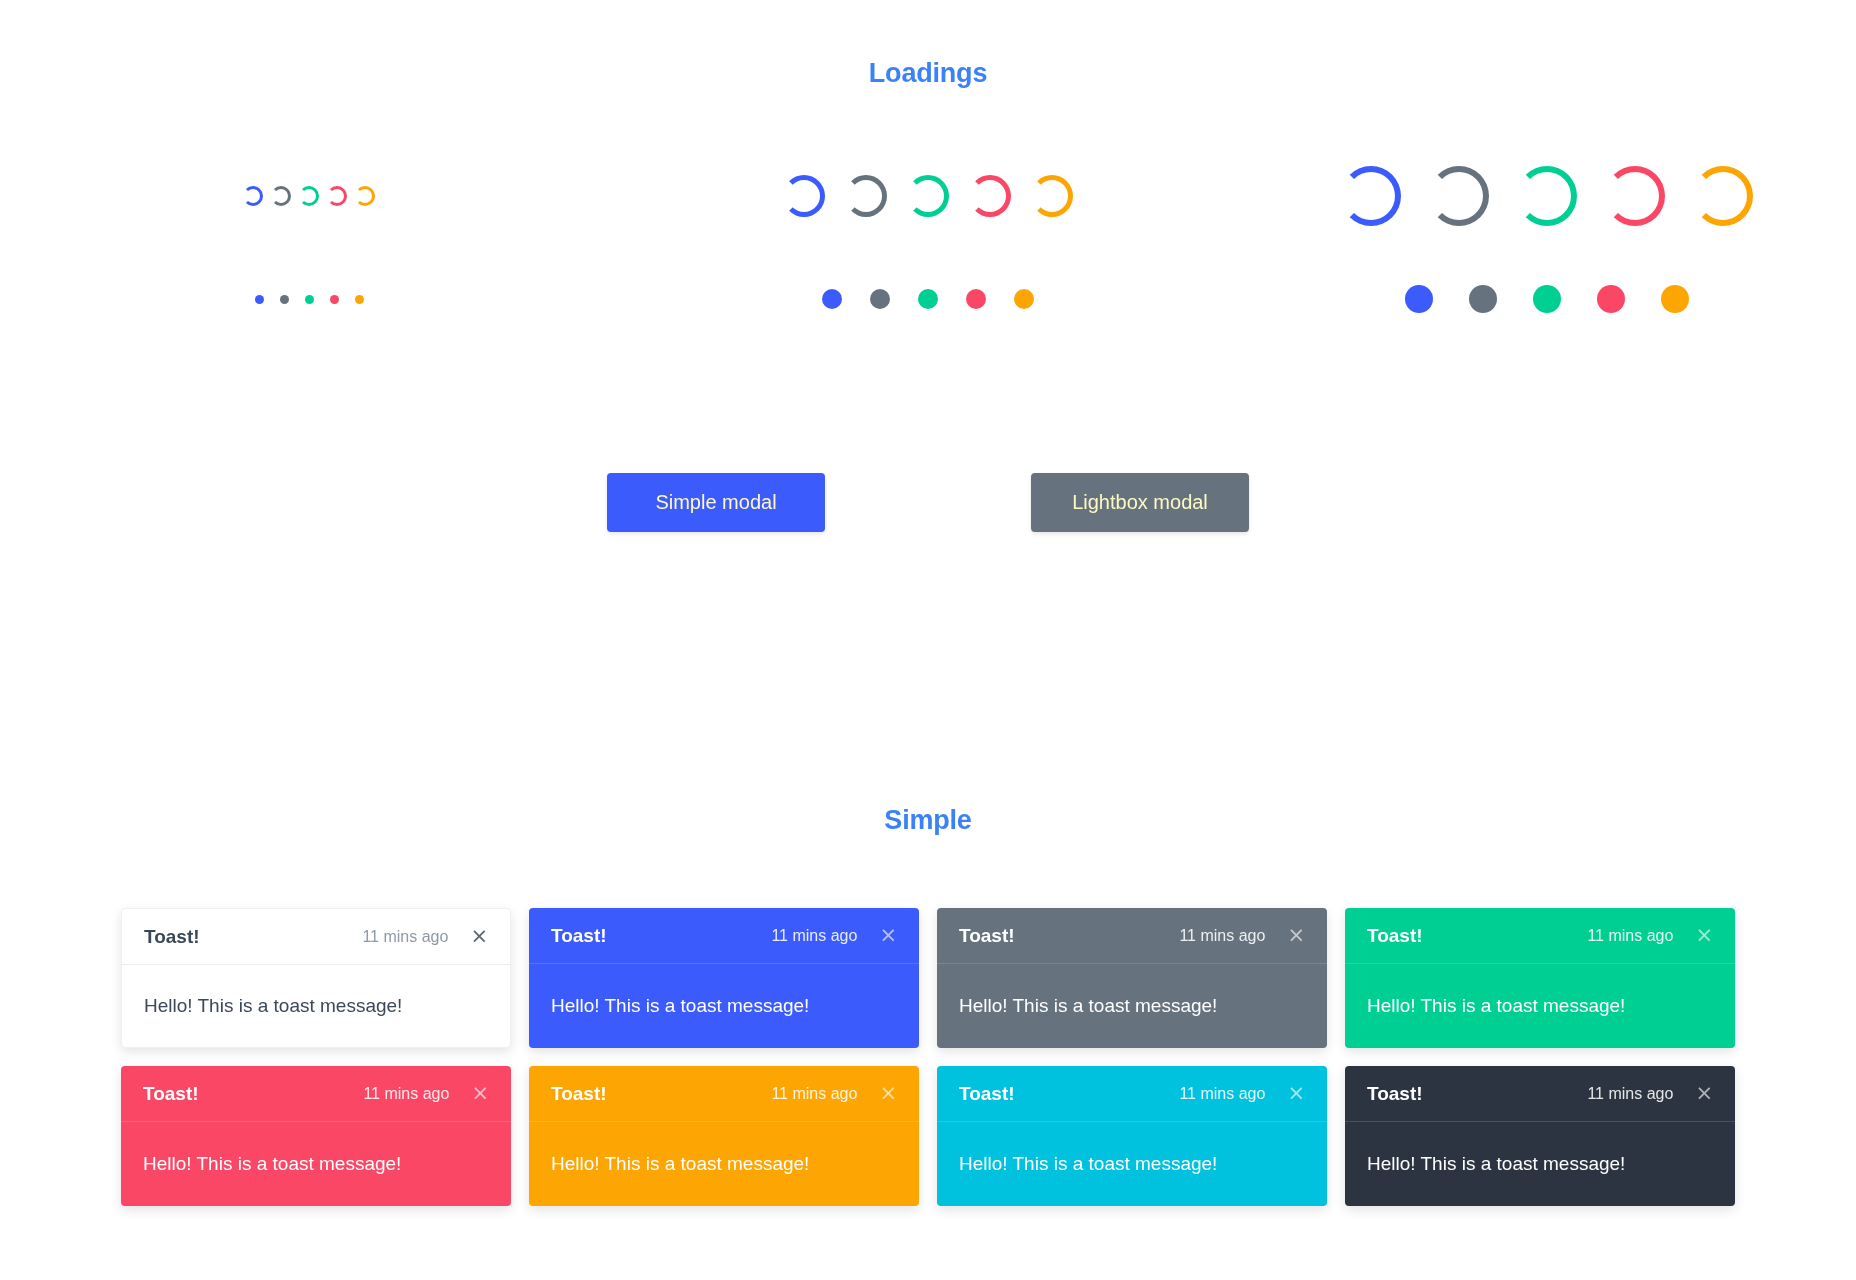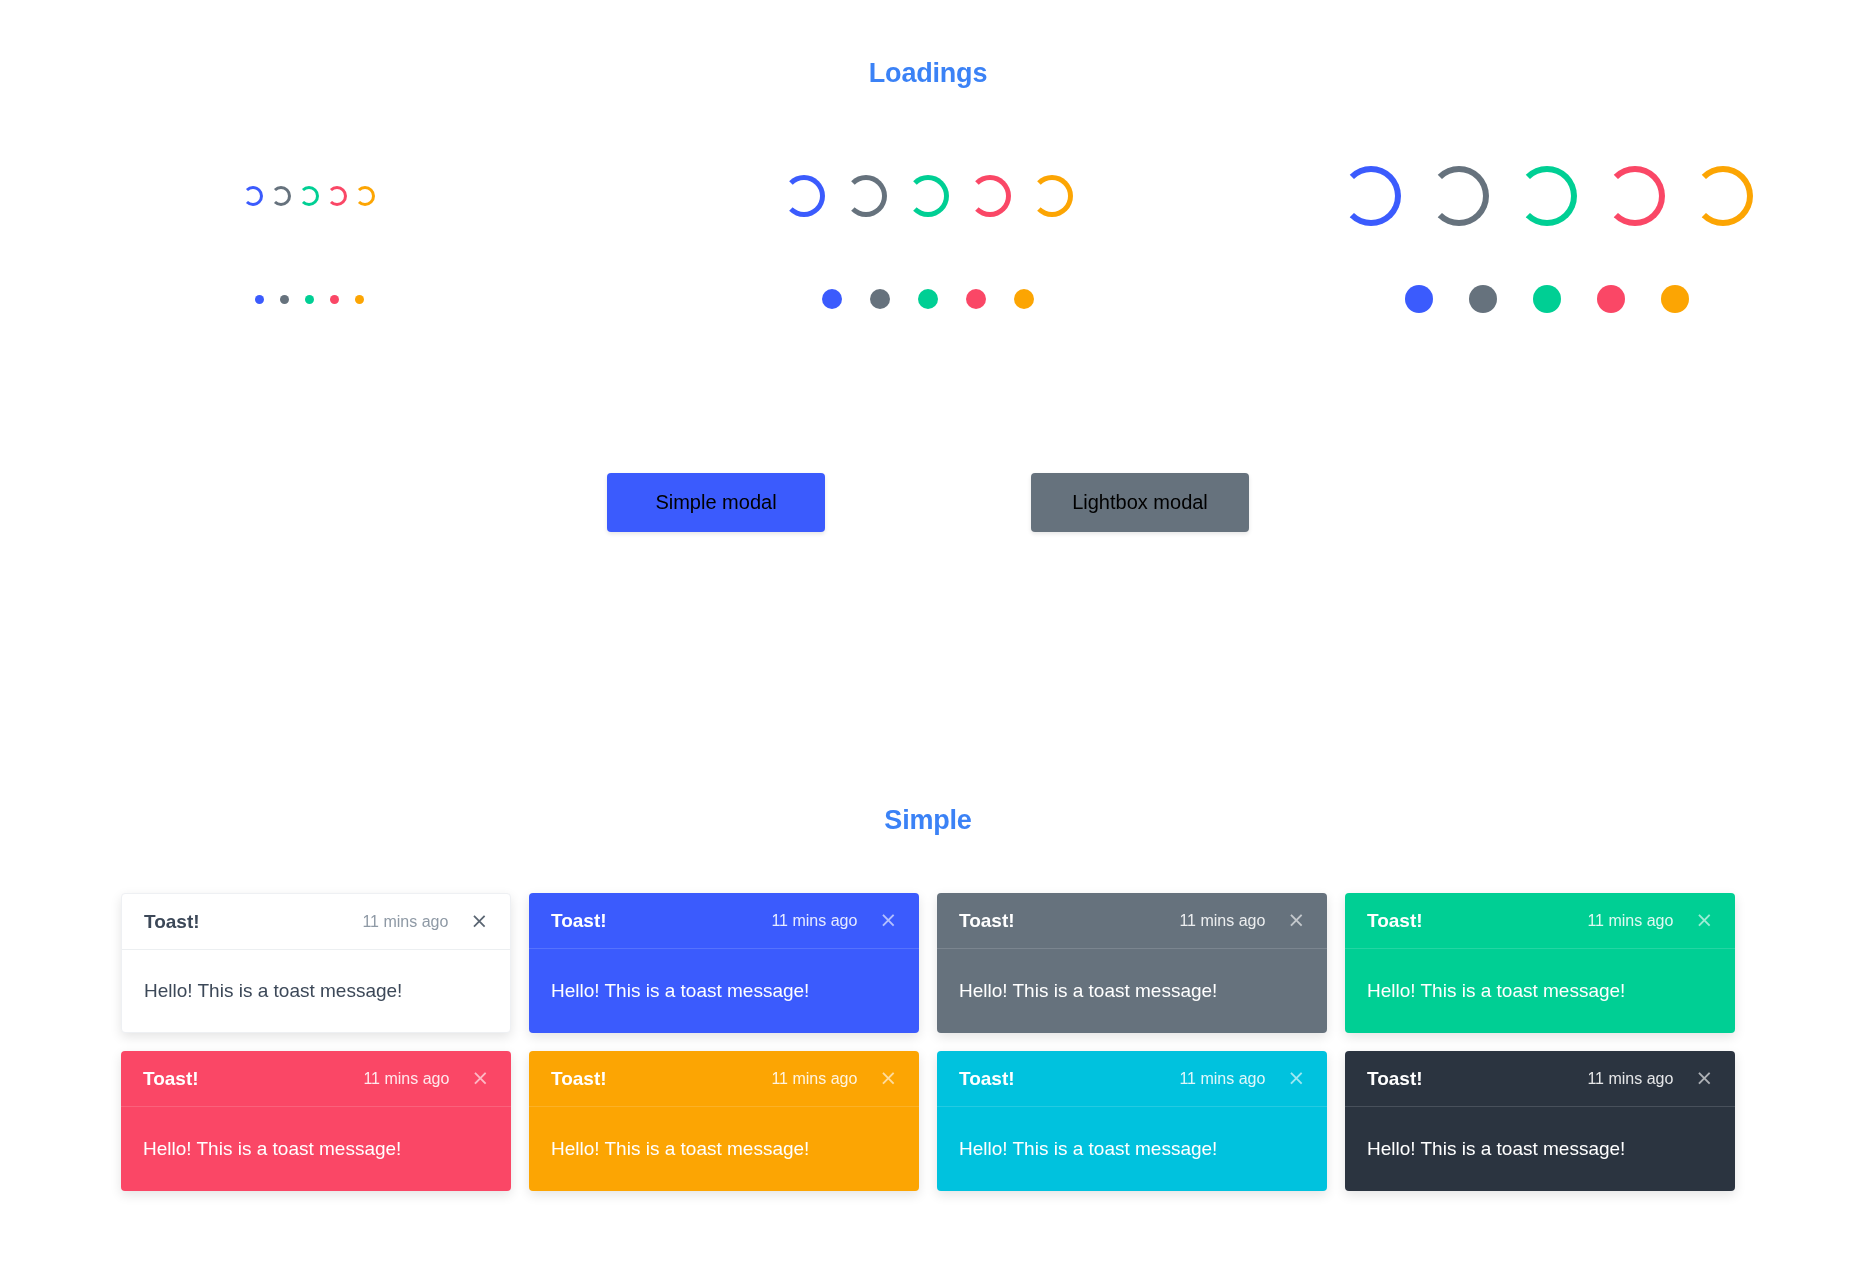--- a/index.html
+++ b/index.html
@@ -89,21 +89,21 @@
   .modal-buttons {
     display: flex;
     justify-content: center;
     align-items: center;
     margin-top: 55px;
     gap: 206px;
   }
   .btn {
     border: none;
     border-radius: 4px;
-    color: #000000;
+    color: #fef9c3;
     font-size: 20px;
     font-family: "Liberation Sans", "DejaVu Sans", sans-serif;
     padding: 18px 24px;
     cursor: pointer;
     min-width: 218px;
     text-align: center;
     box-shadow: 0 2px 4px rgba(0,0,0,0.10);
   }
 
   
@@ -113,21 +113,21 @@
     left: 0;
     width: 1856px;
   }
   .toast-grid {
     display: grid;
     grid-template-columns: repeat(4, 390px);
     grid-auto-rows: 140px;
     column-gap: 44px;
     row-gap: 28px;
     justify-content: center;
-    margin-top: 57px;
+    margin-top: 72px;
     gap: 18px;
   }
   .toast {
     border-radius: 4px;
     box-shadow: 0 4px 12px rgba(0,0,0,0.11);
     overflow: hidden;
     display: flex;
     flex-direction: column;
   }
   .toast-header {

